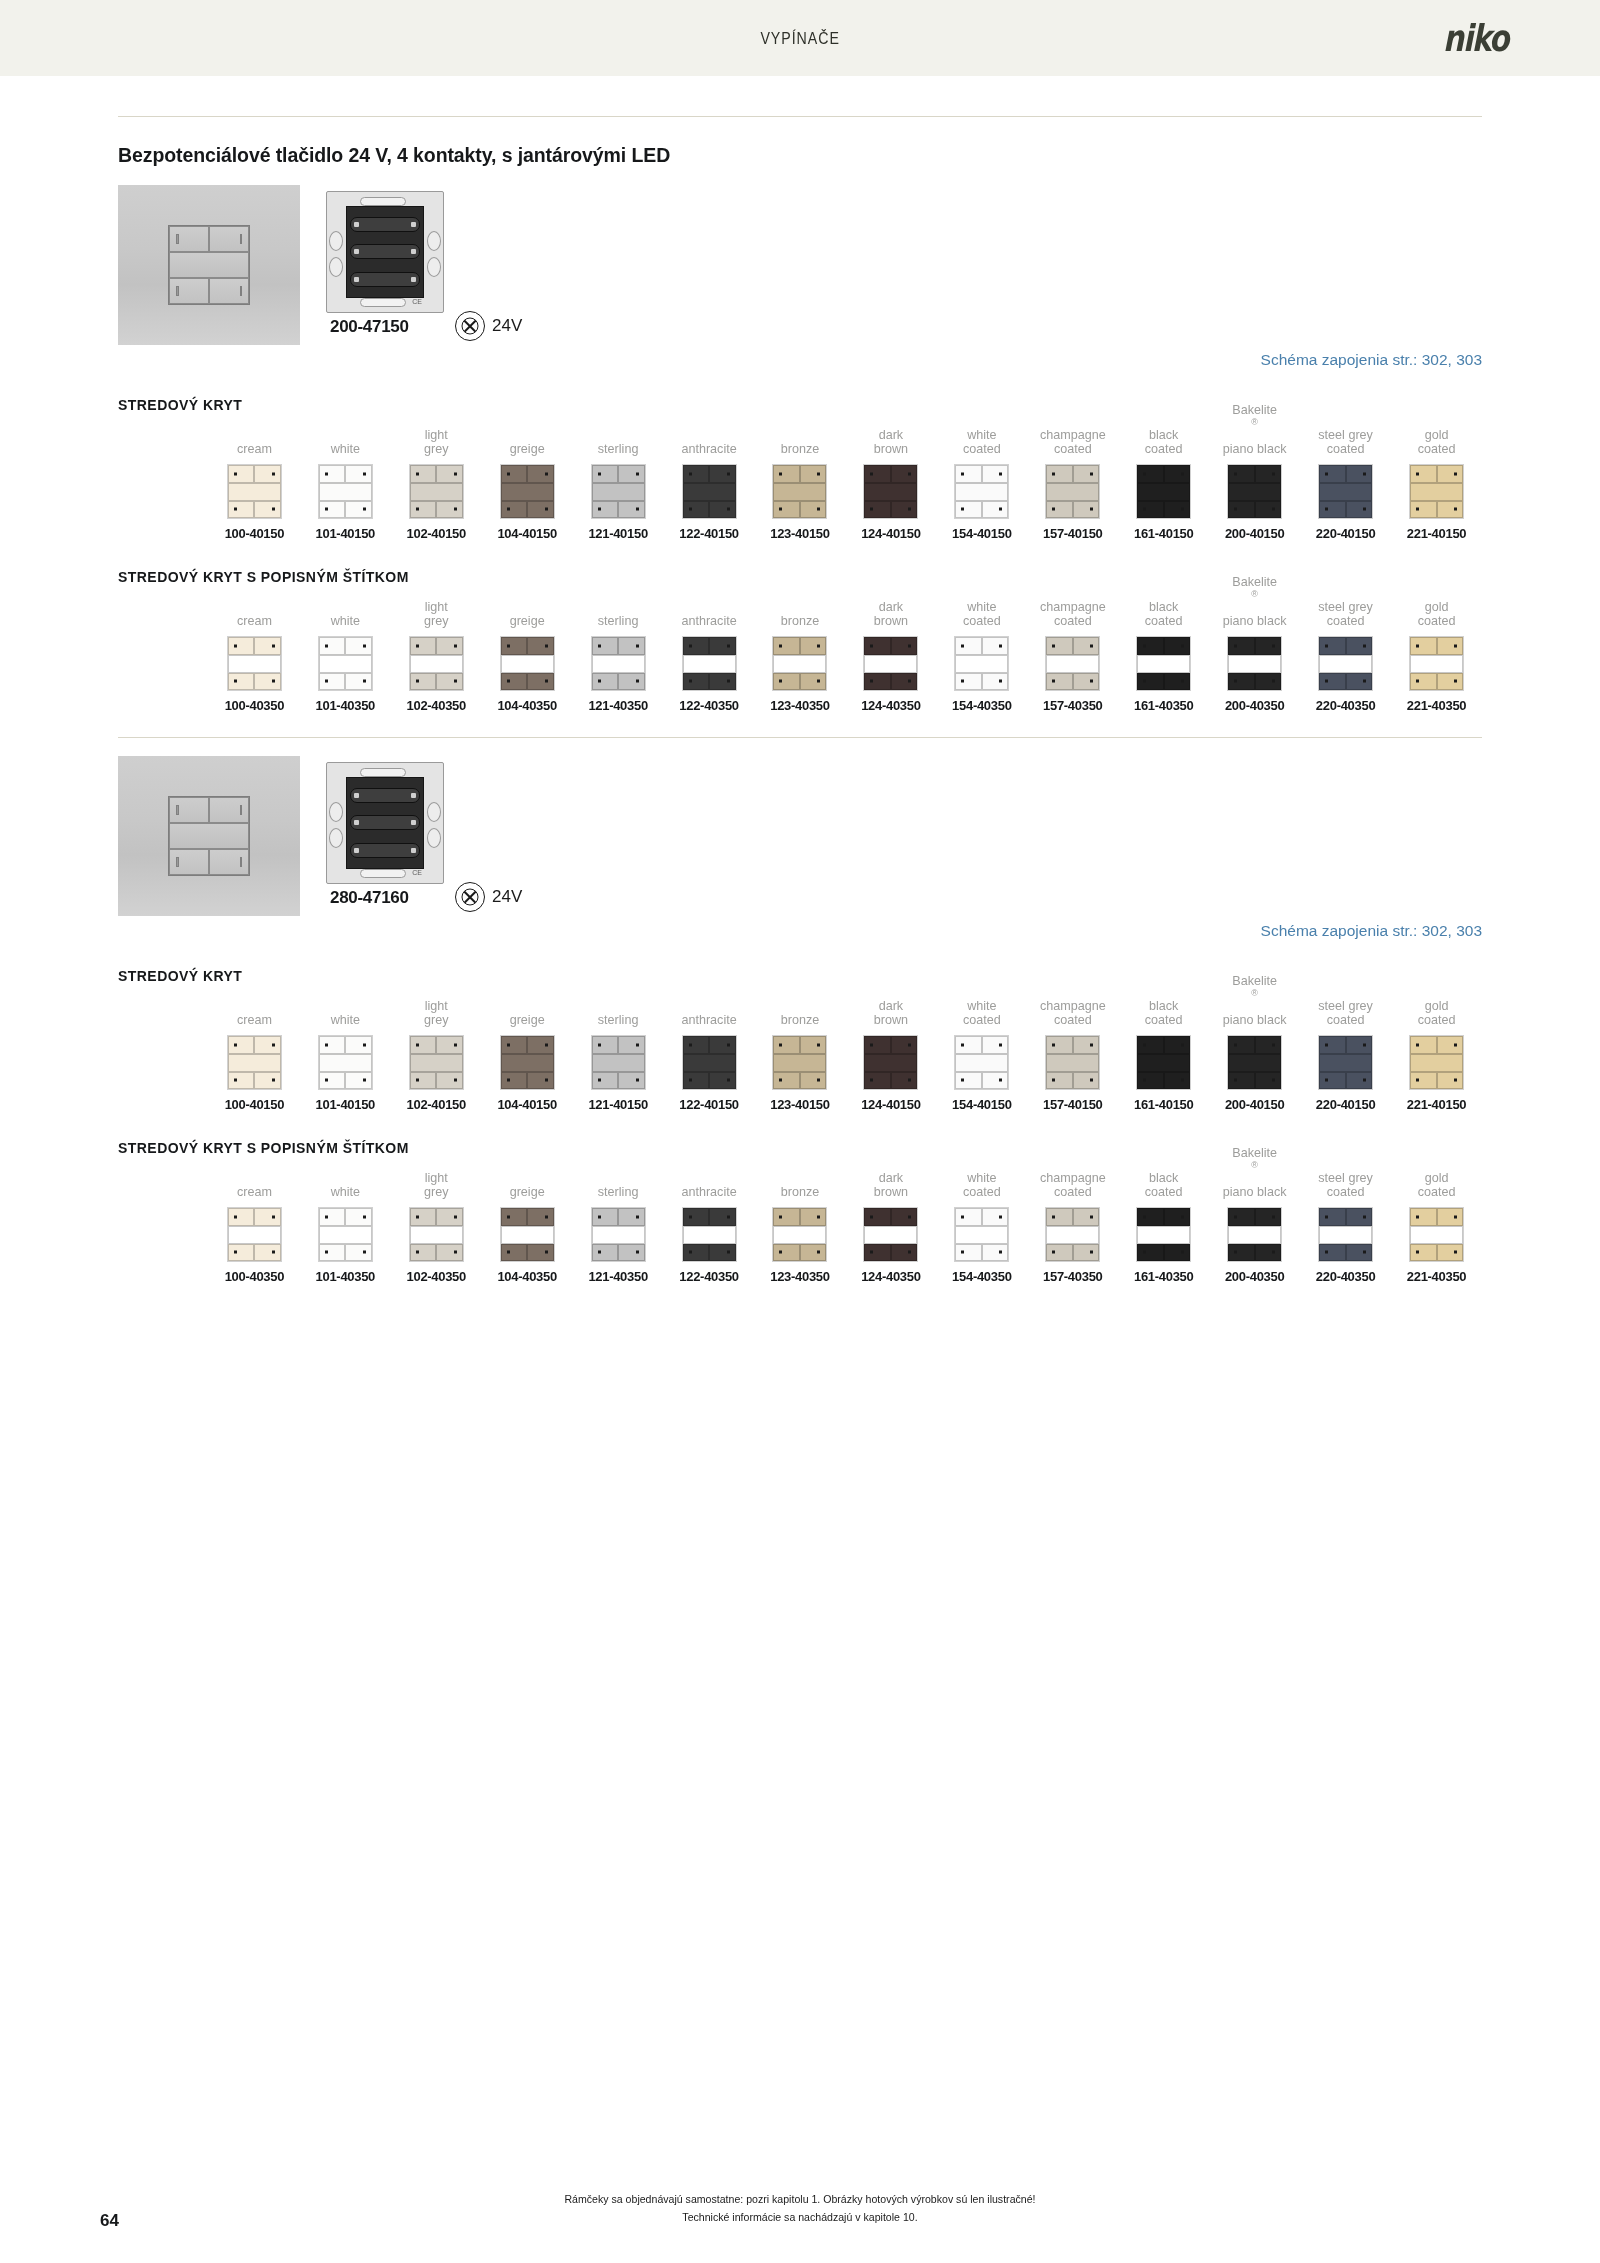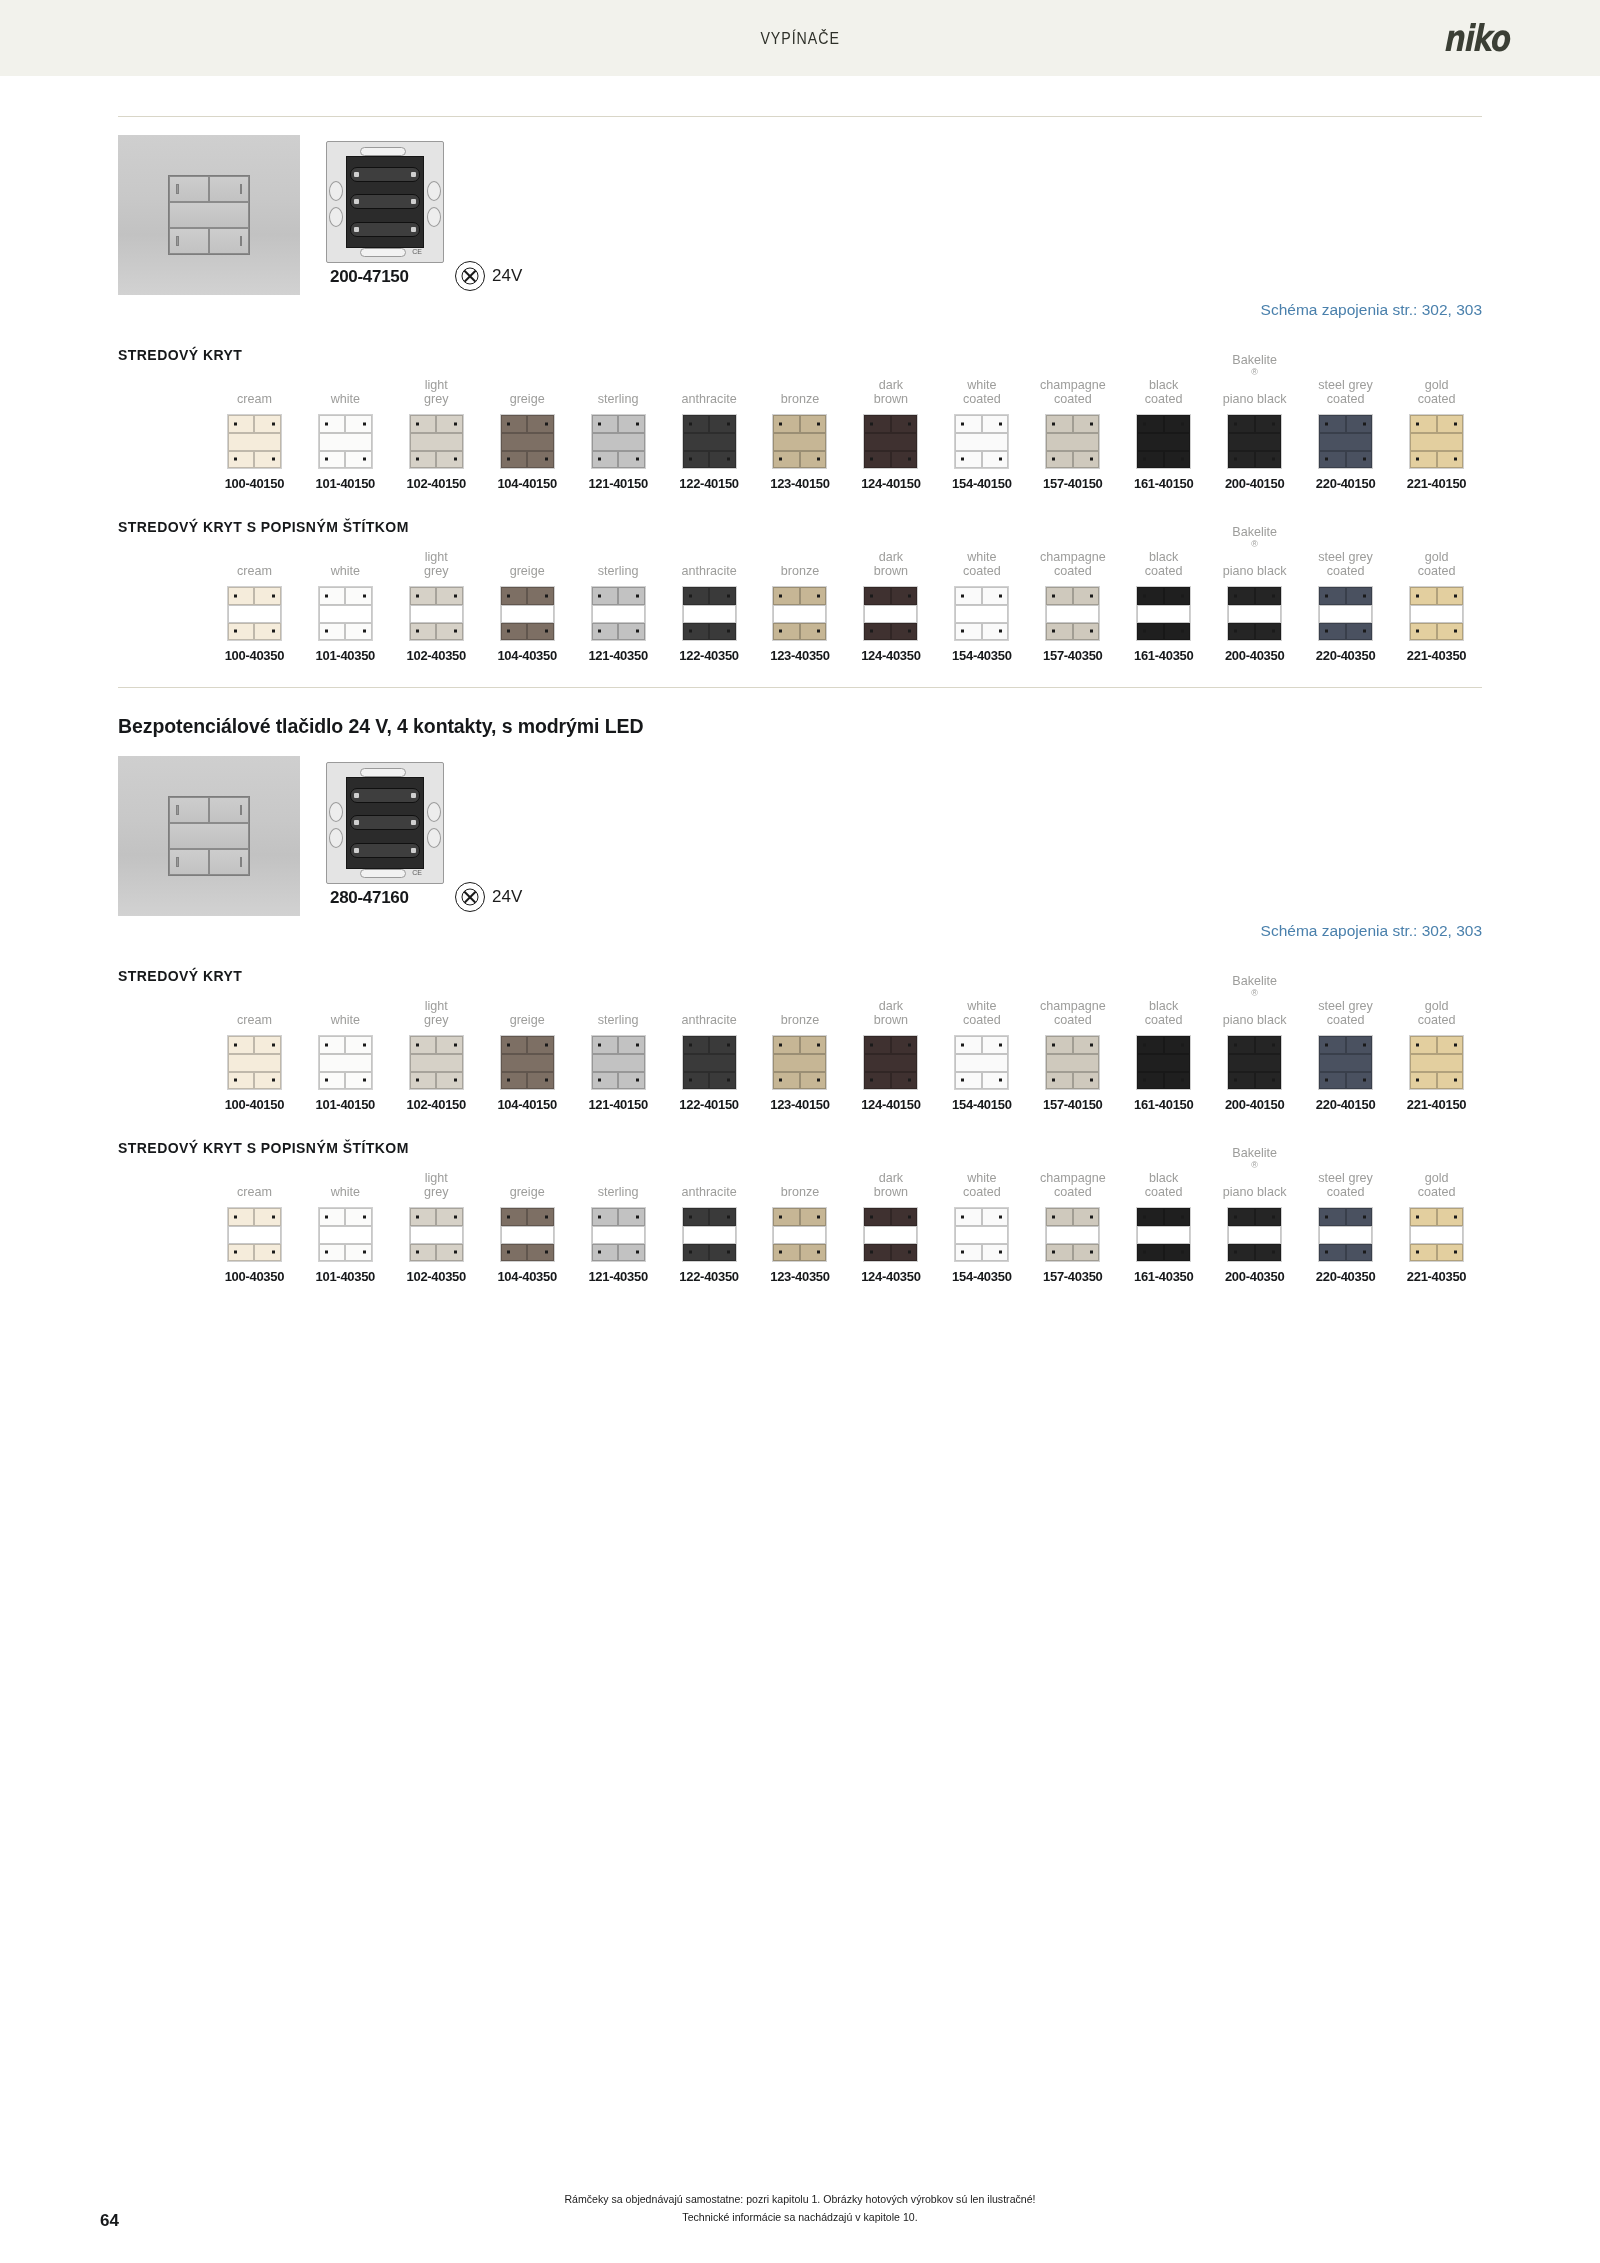--- a/index.html
+++ b/index.html
@@ -324,20 +324,21 @@
 <body>
 
 <div class="page-header">
   <div class="header-title">VYPÍNAČE</div>
   <div class="brand-logo">niko</div>
 </div>
 
 <div class="page-body">
   <div class="rule-top"></div>
   <div id="products-root">
+      <div class="product-heading">Bezpotenciálové tlačidlo 24 V, 4 kontakty, s jantárovými LED</div>
       <div class="product-row">
         <div class="plate-photo">
           <div class="plate-inner">
             <div class="plate-btn-row">
               <div class="plate-btn l">
                 <span class="led"></span>
               </div>
               <div class="plate-btn r">
                 <span class="led"></span>
               </div>
@@ -1048,21 +1049,20 @@
               </div>
               <div class="sw-btn r" style="background: rgb(227, 207, 159);">
                 <span class="dot"></span>
               </div>
             </div>
           </div>
           <div class="swatch-code">221-40350</div>
         </div>
       </div>
       <div class="rule-mid"></div>
-      <div class="product-heading">Bezpotenciálové tlačidlo 24 V, 4 kontakty, s modrými LED</div>
       <div class="product-row">
         <div class="plate-photo">
           <div class="plate-inner">
             <div class="plate-btn-row">
               <div class="plate-btn l">
                 <span class="led"></span>
               </div>
               <div class="plate-btn r">
                 <span class="led"></span>
               </div>

